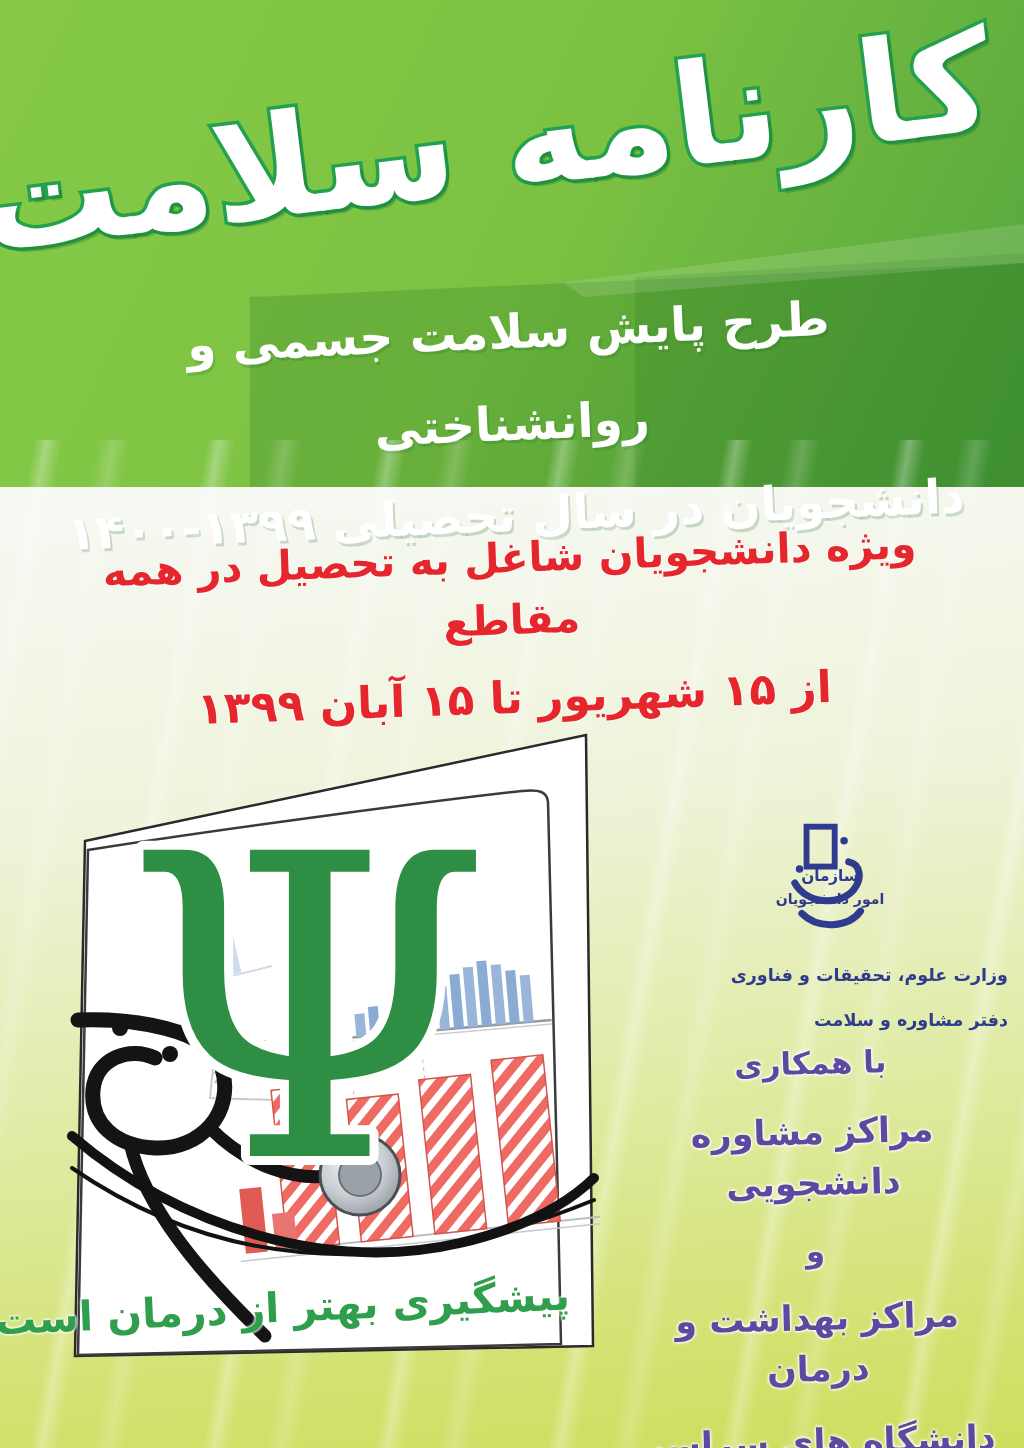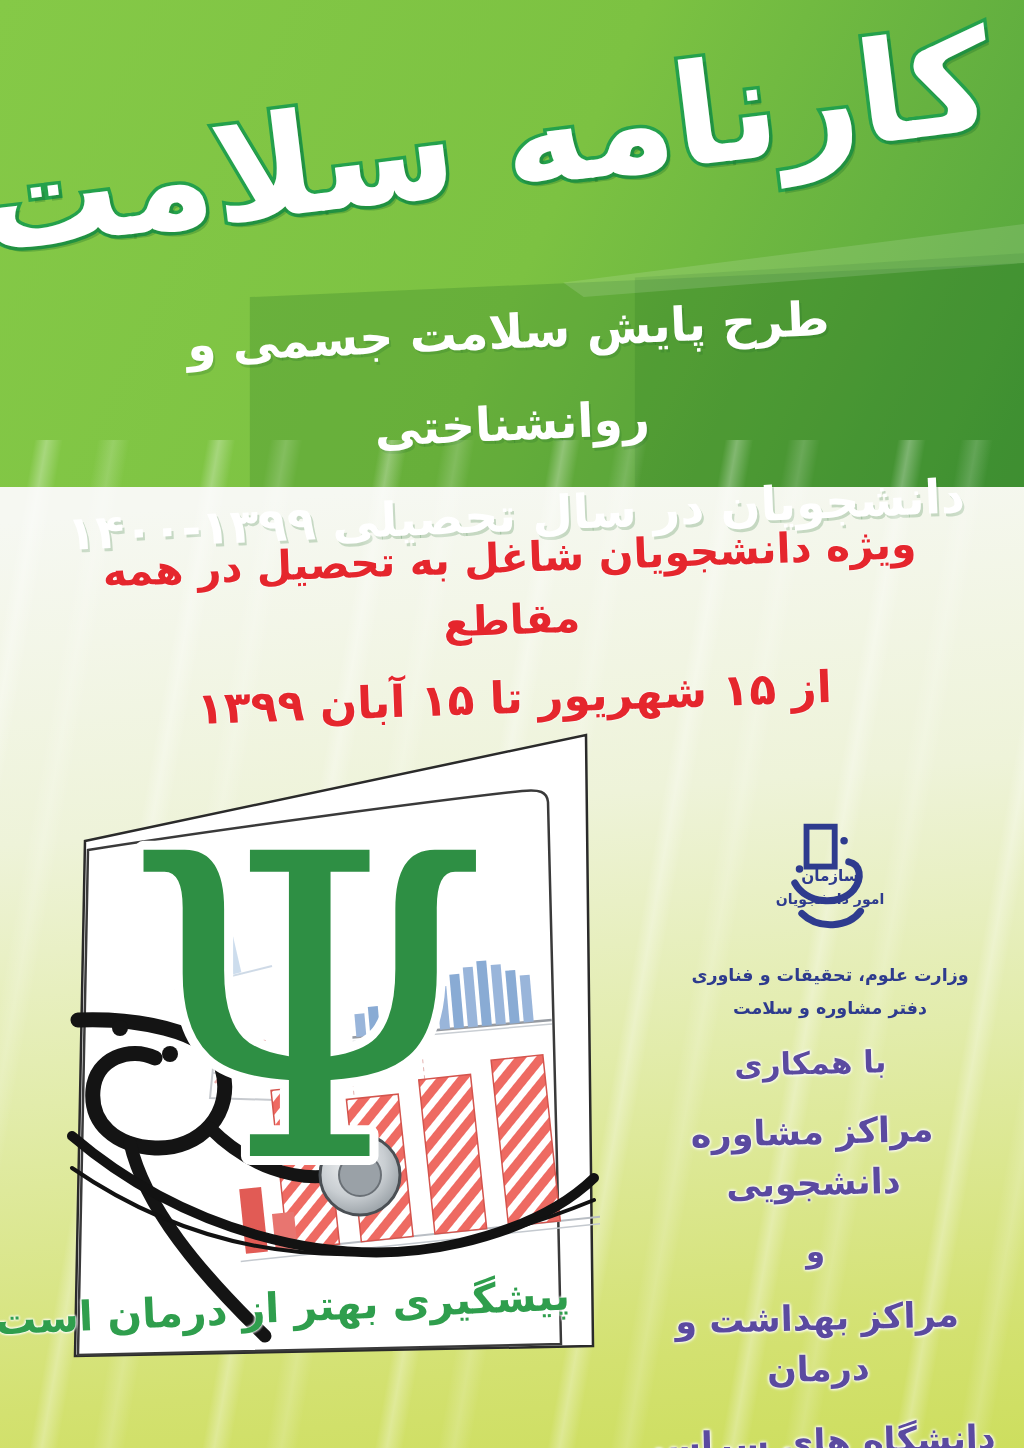--- a/index.html
+++ b/index.html
@@ -62,24 +62,24 @@
   .card{position:absolute;left:60px;top:728px;width:540px;height:652px;}
   
   .slogan{
     position:absolute;left:80px;top:1282px;width:490px;text-align:center;
     transform:rotate(-2.5deg);
     color:#2f9e4d;font-weight:bold;font-size:41px;
     text-shadow:0 0 3px #fff,0 0 3px #fff,0 0 3px #fff;
     white-space:nowrap;
   }
   
-  .ministry{position:absolute;left:652px;top:822px;width:356px;text-align:center;}
+  .ministry{position:absolute;left:652px;top:822px;width:356px;}
   .ministry .logo{width:118px;height:122px;margin:0 auto;display:block;}
   .ministry .m-line{
-    color:#2e3b8e;font-weight:bold;font-size:17.5px;line-height:1.75;margin-top:2px;
+    color:#2e3b8e;font-weight:bold;font-size:17.5px;line-height:1.75;margin-top:14px;
   }
   .ministry .m-line.first{margin-top:16px;}
   
   .coop{
     position:absolute;left:620px;top:1042px;width:392px;text-align:center;
     transform:rotate(-1.5deg);
     color:#5b4aa0;font-weight:bold;
     text-shadow:0 0 3px #fff,0 0 3px #fff,0 0 4px #fff;
   }
   .coop .c-small{font-size:31px;line-height:1.4;}

